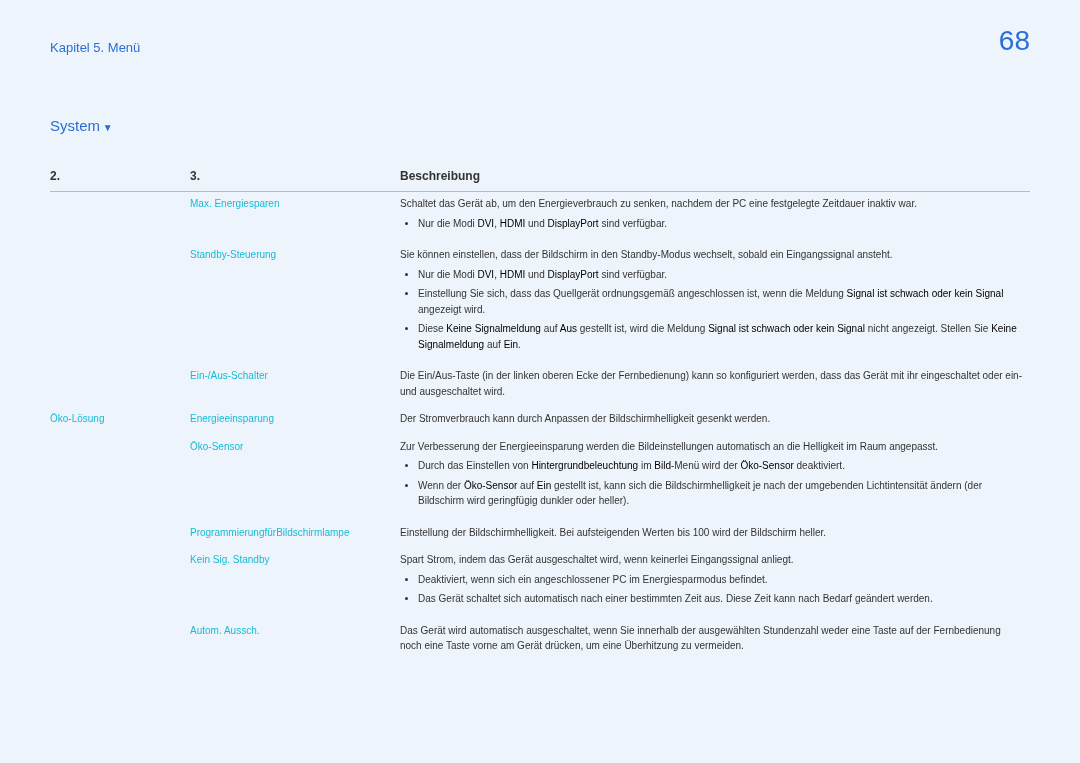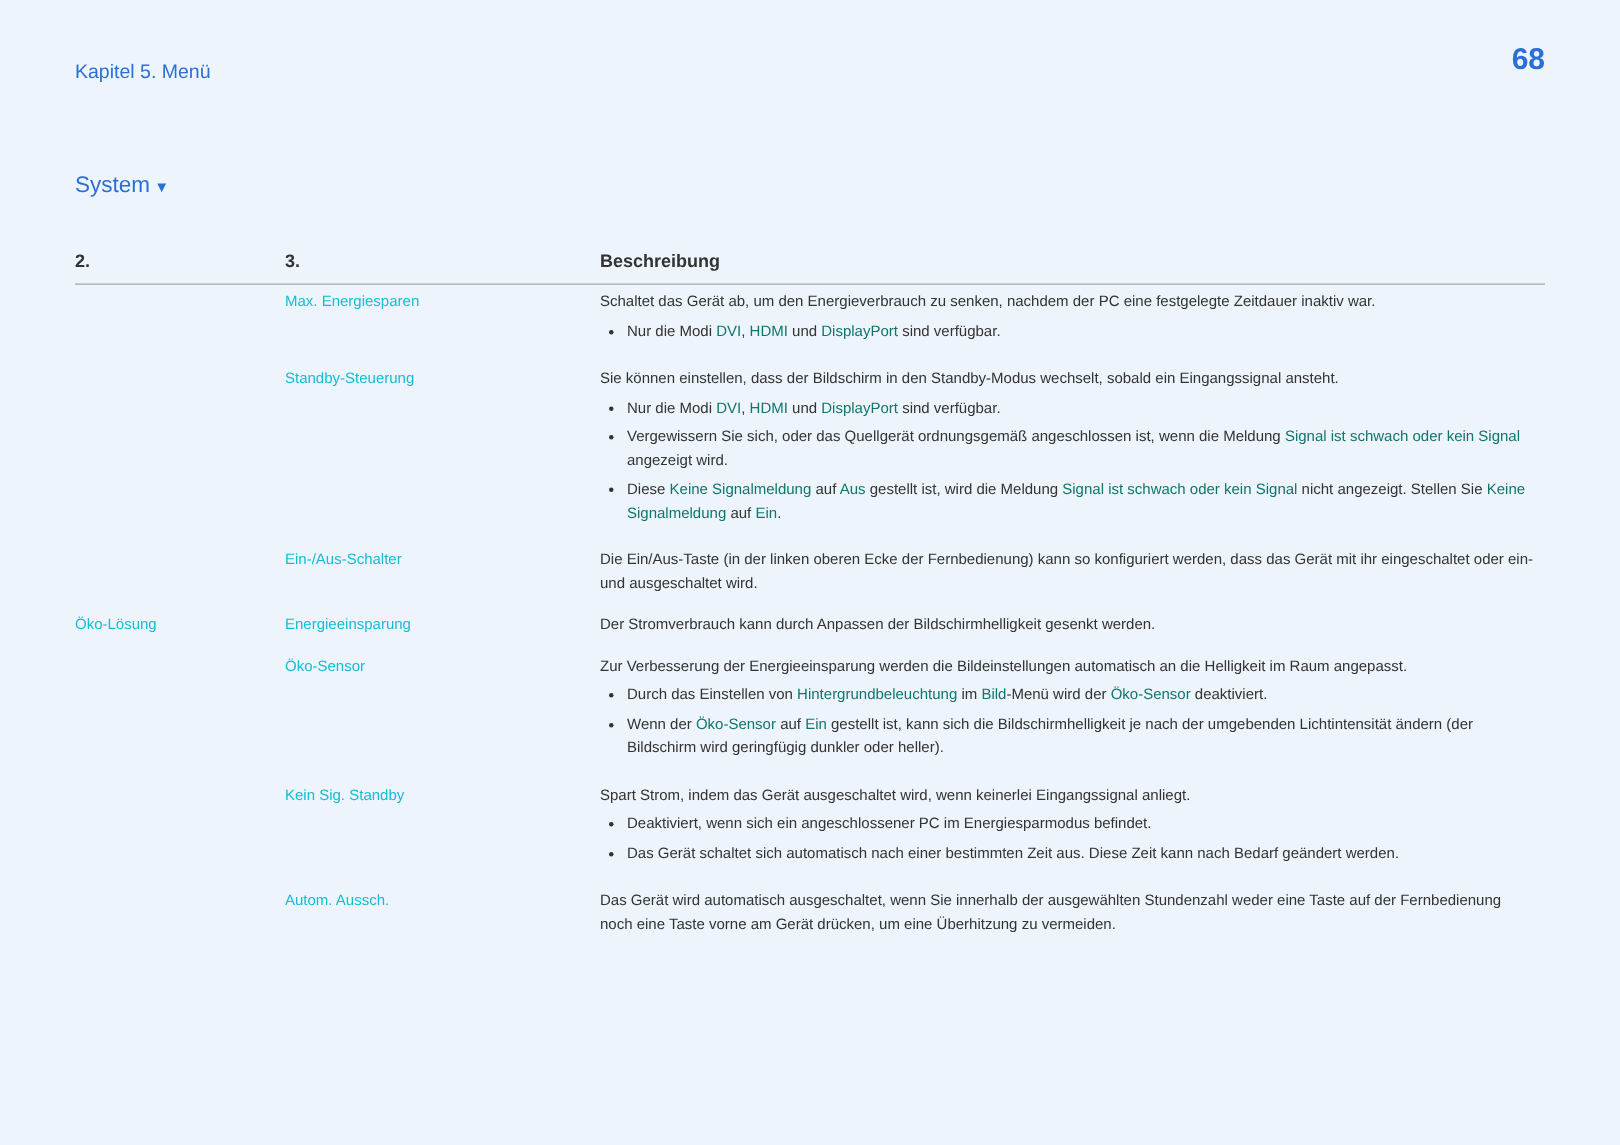--- a/index.html
+++ b/index.html
@@ -9,31 +9,31 @@
     background: #eef4fb;
     font-family: Arial, Helvetica, sans-serif;
     color: #333;
     font-size: 12px;
     position: relative;
     padding: 40px 50px 30px 50px;
   }
   .header {
     display: flex;
     justify-content: space-between;
-    align-items: center;
+    align-items: flex-start;
     margin-bottom: 60px;
   }
   .chapter {
     color: #2a6fd6;
     font-size: 13px;
   }
   .pagenum {
     color: #2a6fd6;
-    font-size: 20px;
-    font-weight: 700;
+    font-size: 28px;
+    font-weight: 400;
     margin-top: -15px;
   }
   .section-title {
     color: #2a6fd6;
     font-size: 15px;
     margin-bottom: 29px;
   }
   table {
     width: 100%;
     border-collapse: collapse;
@@ -50,21 +50,21 @@
   td {
     vertical-align: top;
     padding: 4px 6px 8px 0;
     line-height: 1.55;
     font-size: 10px;
   }
   col.c1 { width: 140px; }
   col.c2 { width: 210px; }
   col.c3 { width: auto; }
   .label { color: #14bcd6; }
-  .cyan  { color: #0f766e; }
+  .cyan  { color: #000000; }
   ul { list-style: disc; padding-left: 18px; margin-top: 4px; }
   li { margin-bottom: 4px; }
   .tri::after { content: " \25BC"; font-size: 10px; }
 </style>
 </head>
 <body>
 
 <div class="header">
   <div class="chapter">Kapitel 5. Menü</div>
   <div class="pagenum">68</div>
@@ -98,21 +98,21 @@
       </td>
     </tr>
 
     <tr>
       <td></td>
       <td class="label">Standby-Steuerung</td>
       <td>
         <span>Sie können einstellen, dass der Bildschirm in den Standby-Modus wechselt, sobald ein Eingangssignal ansteht.</span>
         <ul>
           <li><span>Nur die Modi </span><span class="cyan">DVI</span><span>, </span><span class="cyan">HDMI</span><span> und </span><span class="cyan">DisplayPort</span><span> sind verfügbar.</span></li>
-          <li><span>Vergewissern Sie sich, oder das Quellgerät ordnungsgemäß angeschlossen ist, wenn die Meldung </span><span class="cyan">Signal ist schwach oder kein Signal</span><span> angezeigt wird.</span></li>
+          <li><span>Einstellung Sie sich, dass das Quellgerät ordnungsgemäß angeschlossen ist, wenn die Meldung </span><span class="cyan">Signal ist schwach oder kein Signal</span><span> angezeigt wird.</span></li>
           <li><span>Diese </span><span class="cyan">Keine Signalmeldung</span><span> auf </span><span class="cyan">Aus</span><span> gestellt ist, wird die Meldung </span><span class="cyan">Signal ist schwach oder kein Signal</span><span> nicht angezeigt. Stellen Sie </span><span class="cyan">Keine Signalmeldung</span><span> auf </span><span class="cyan">Ein</span><span>.</span></li>
         </ul>
       </td>
     </tr>
 
 
     <tr>
       <td></td>
       <td class="label">Ein-/Aus-Schalter</td>
       <td>Die Ein/Aus-Taste (in der linken oberen Ecke der Fernbedienung) kann so konfiguriert werden, dass das Gerät mit ihr eingeschaltet oder ein- und ausgeschaltet wird.</td>
@@ -129,20 +129,25 @@
       <td class="label">Öko-Sensor</td>
       <td>
         <span>Zur Verbesserung der Energieeinsparung werden die Bildeinstellungen automatisch an die Helligkeit im Raum angepasst.</span>
         <ul>
           <li><span>Durch das Einstellen von </span><span class="cyan">Hintergrundbeleuchtung</span><span> im </span><span class="cyan">Bild</span><span>-Menü wird der </span><span class="cyan">Öko-Sensor</span><span> deaktiviert.</span></li>
           <li><span>Wenn der </span><span class="cyan">Öko-Sensor</span><span> auf </span><span class="cyan">Ein</span><span> gestellt ist, kann sich die Bildschirmhelligkeit je nach der umgebenden Lichtintensität ändern (der Bildschirm wird geringfügig dunkler oder heller).</span></li>
         </ul>
       </td>
     </tr>
 
+    <tr>
+      <td></td>
+      <td class="label">ProgrammierungfürBildschirmlampe</td>
+      <td>Einstellung der Bildschirmhelligkeit. Bei aufsteigenden Werten bis 100 wird der Bildschirm heller.</td>
+    </tr>
 
     <tr>
       <td></td>
       <td class="label">Kein Sig. Standby</td>
       <td>
         <span>Spart Strom, indem das Gerät ausgeschaltet wird, wenn keinerlei Eingangssignal anliegt.</span>
         <ul>
           <li>Deaktiviert, wenn sich ein angeschlossener PC im Energiesparmodus befindet.</li>
           <li>Das Gerät schaltet sich automatisch nach einer bestimmten Zeit aus. Diese Zeit kann nach Bedarf geändert werden.</li>
         </ul>

